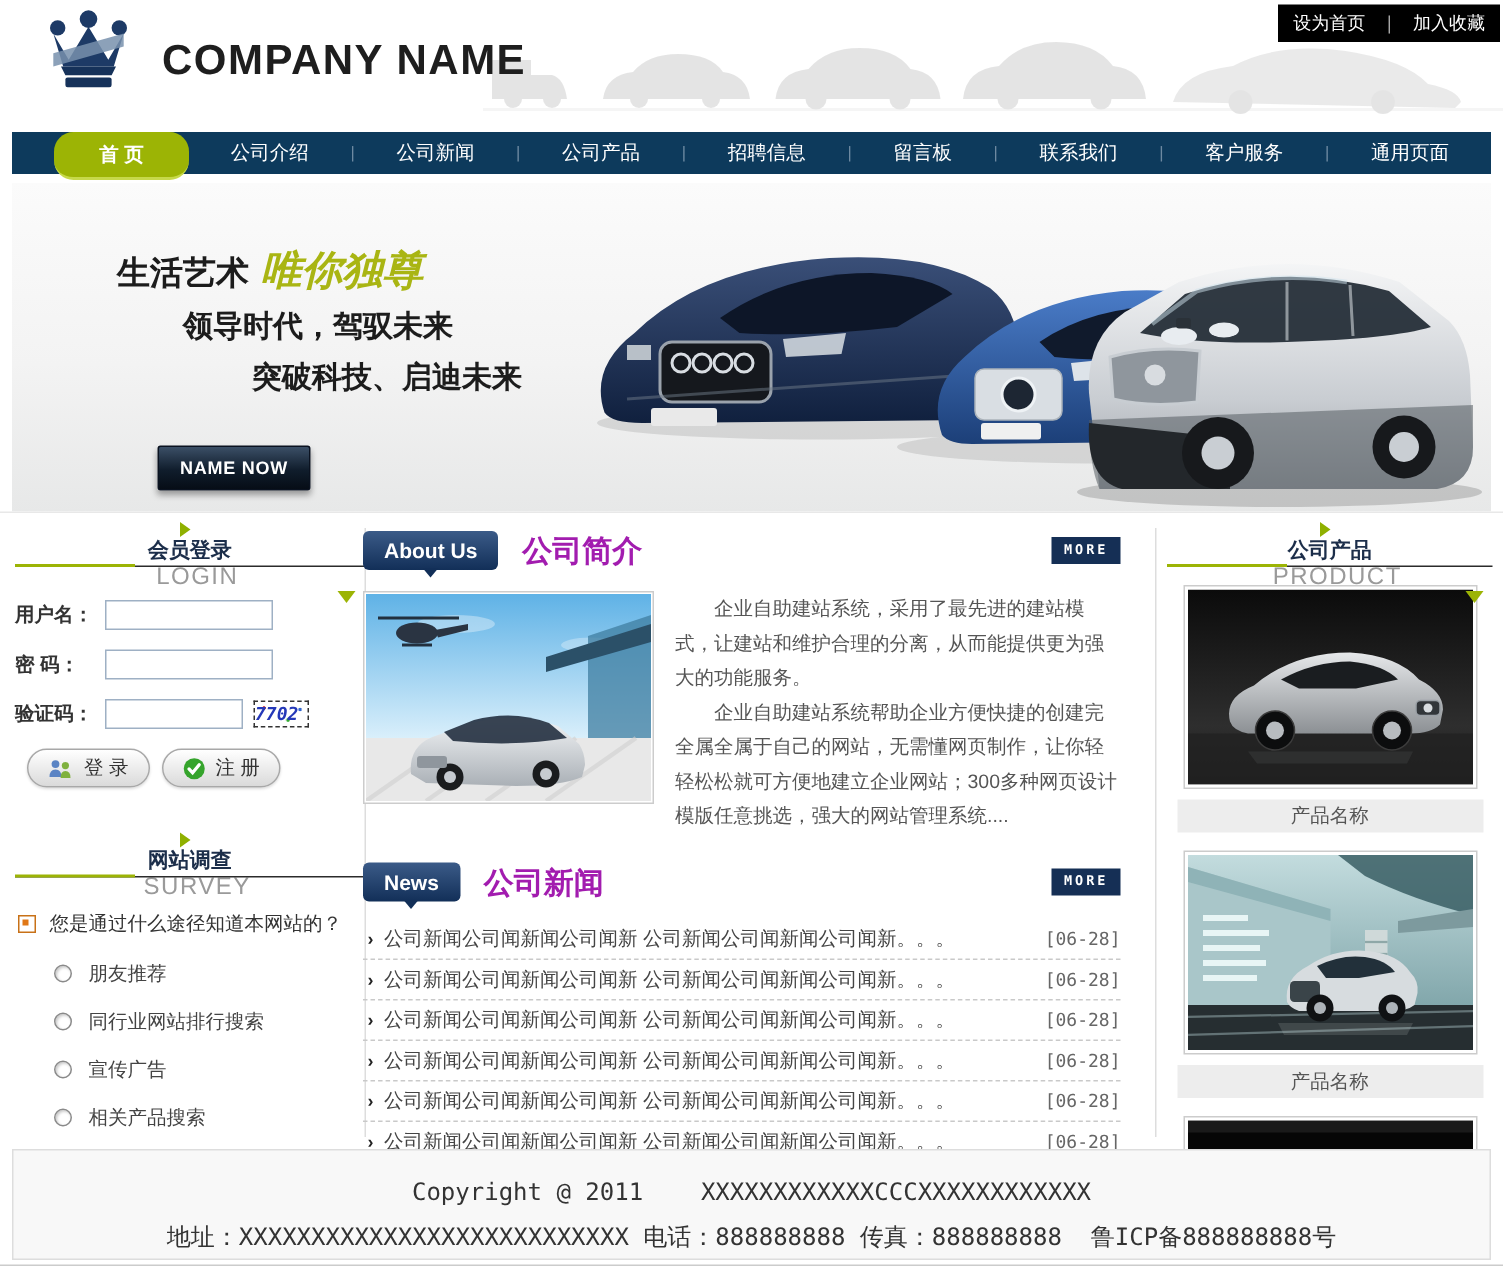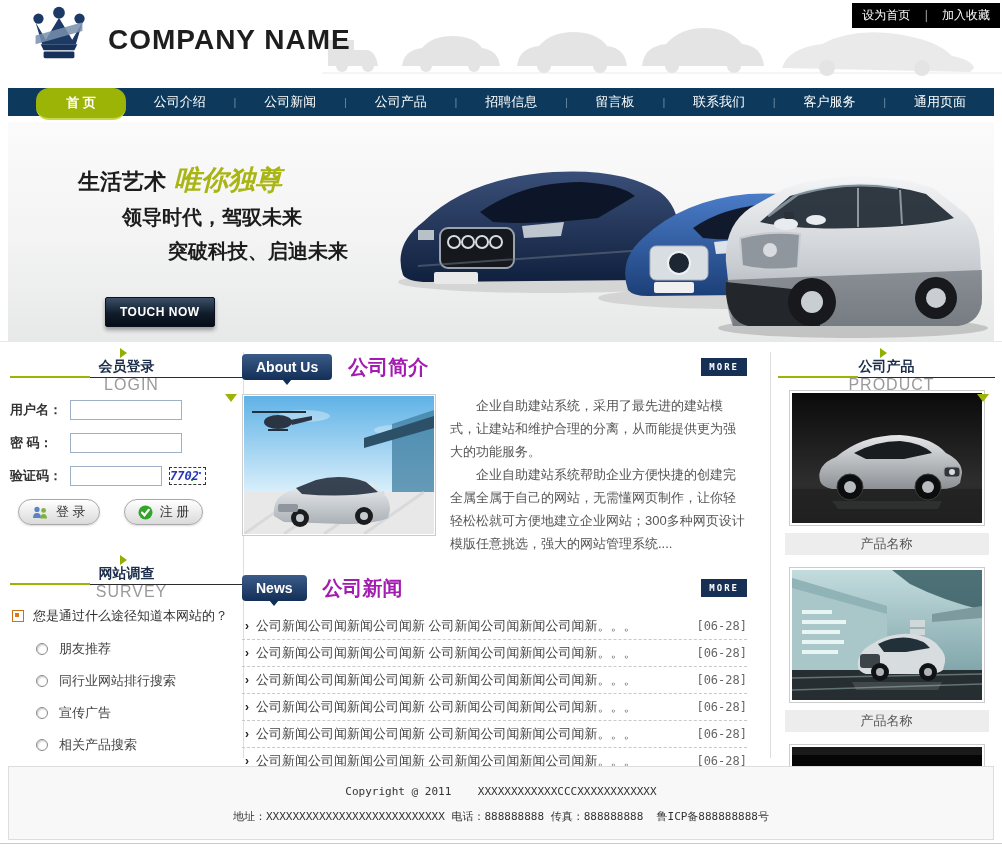--- a/index.html
+++ b/index.html
@@ -65,21 +65,21 @@
   .f-row { display:flex; align-items:center; margin-bottom:13px; }
   .f-row label { width:60px; font-size:13px; font-weight:bold; color:#333; }
   .f-row input { width:112px; height:20px; border:1px solid #9eb0c4; background:#fff; }
   .f-row input.cap { width:92px; }
   .captcha { width:37px; height:18px; margin-left:7px; border:1px dashed #333; background:#fff;
              font-family:"DejaVu Sans Mono", monospace; font-style:italic; font-weight:bold;
              font-size:12px; color:#2438b8; text-align:left; line-height:16px; cursor:pointer;
              background-image:radial-gradient(circle at 6px 4px,#d33 1px,transparent 1.4px),
                               radial-gradient(circle at 22px 12px,#3a3 1px,transparent 1.4px),
                               radial-gradient(circle at 30px 5px,#36c 1px,transparent 1.4px); }
-  .btn-row { display:flex; gap:24px; margin:6px 0 0 8px; }
+  .btn-row { display:flex; gap:8px; margin:6px 0 0 8px; }
   .pill { display:flex; align-items:center; gap:7px; border:1px solid #a8a8a8; border-radius:13px;
           background:linear-gradient(180deg,#ffffff,#dadada); padding:3px 13px; font-size:13px;
           color:#333; cursor:pointer; box-shadow:0 1px 2px rgba(0,0,0,.15); }
 
   
   .survey-head { margin-top:30px; }
   .question { display:flex; align-items:center; gap:9px; font-size:13px; color:#333; margin:22px 0 15px 2px; }
   .q-icon { width:12px; height:12px; border:1px solid #c87117; background:#fff; position:relative; flex:none; }
   .q-icon::after { content:""; position:absolute; left:2px; top:2px; right:4px; bottom:4px; background:#e07818; }
   .opt { display:flex; align-items:center; gap:11px; margin:0 0 14px 26px; font-size:13px; color:#444; cursor:pointer; }
@@ -116,21 +116,21 @@
   .prod-card { margin-top:12px; }
   .prod-img { width:196px; height:136px; border:1px solid #ccc; padding:2px; background:#fff;
               margin:0 auto; cursor:pointer; }
   .prod-label { width:204px; height:22px; margin:7px auto 0; background:#ededed; text-align:center;
                 line-height:22px; font-size:13px; color:#555; cursor:pointer; }
   .prod-clip { height:30px; overflow:hidden; }
 
   
   footer { position:absolute; left:8px; top:766px; width:986px; height:74px; background:#f8f8f8;
            border:1px solid #ddd; text-align:center; color:#333;
-           font-family:"DejaVu Sans Mono", monospace; font-size:11px; }
+           font-family:"DejaVu Sans Mono", monospace; font-size:16px; }
   .f-line1 { margin-top:18px; white-space:pre; }
   .f-line2 { margin-top:11px; white-space:pre; }
   .page-bottom { position:absolute; left:0; top:843px; width:1002px; height:1px; background:#ccc; }
 </style>
 </head>
 <body>
 
 <div class="page">
 
   <div class="topbar">
@@ -194,21 +194,21 @@
       <span class="nav-item">通用页面</span>
     </div>
   </nav>
 
   <section class="banner">
     <div class="slogan1">
       <span>生活艺术</span><span class="slogan-script">唯你独尊</span>
     </div>
     <div class="slogan2">领导时代，驾驭未来</div>
     <div class="slogan3">突破科技、启迪未来</div>
-    <button class="touch-btn">TOUCH NOW</button>
+    <button class="touch-btn">NAME NOW</button>
     <svg class="banner-cars" width="600" height="210" viewBox="0 0 600 210">
       <defs>
         <linearGradient id="navyG" x1="0" y1="0" x2="0" y2="1">
             <stop offset="0" stop-color="#3a4f78"></stop>
             <stop offset="1" stop-color="#10203e"></stop>
           </linearGradient>
         <linearGradient id="blueG" x1="0" y1="0" x2="0" y2="1">
             <stop offset="0" stop-color="#4a7cc8"></stop>
             <stop offset="1" stop-color="#1c3f78"></stop>
           </linearGradient>

